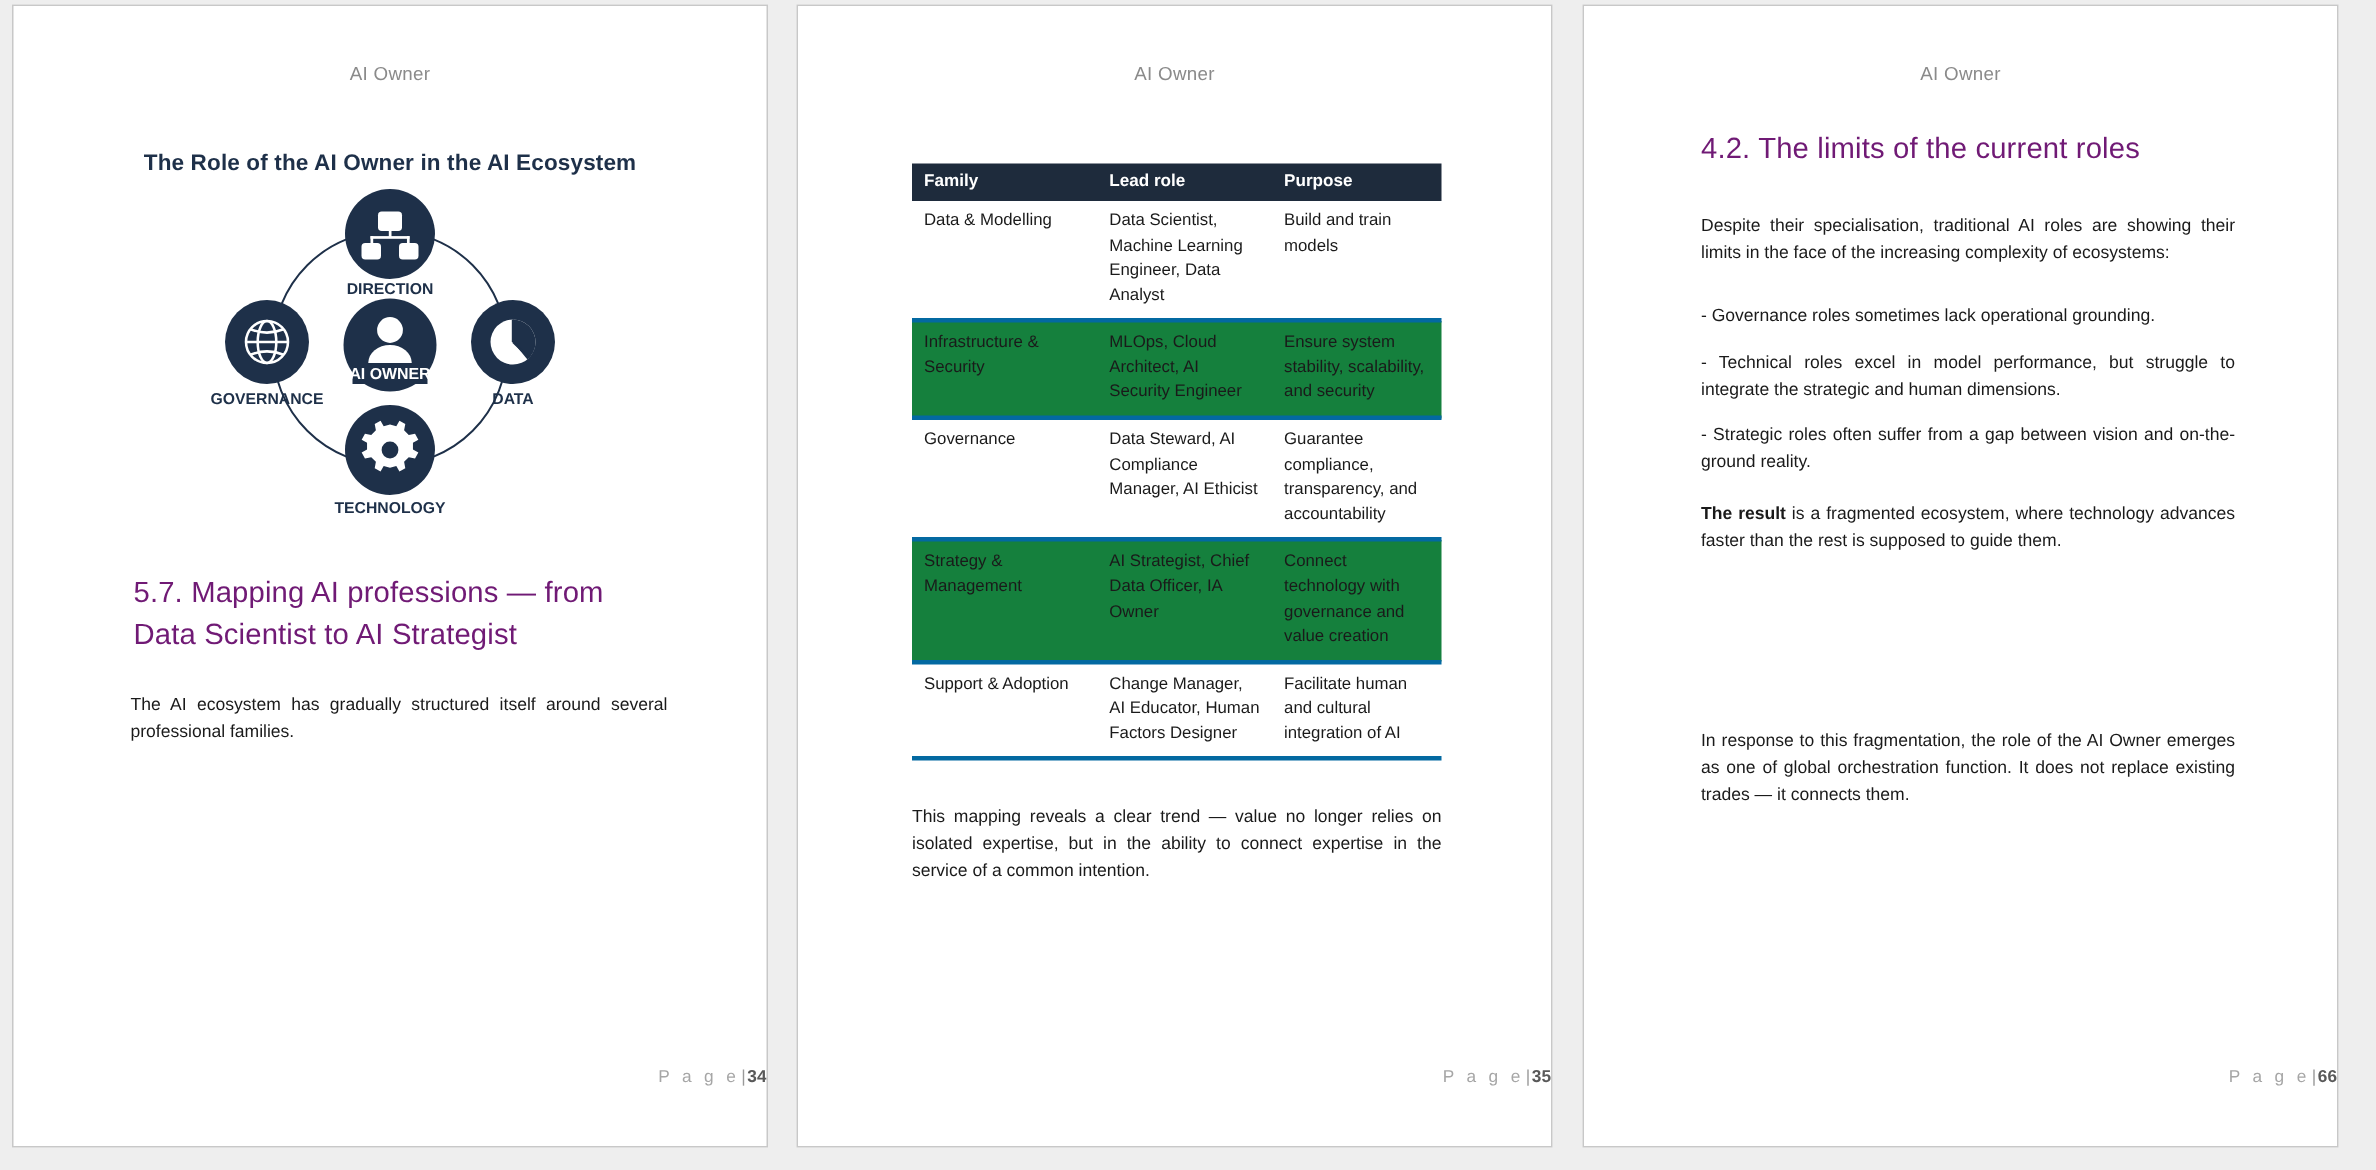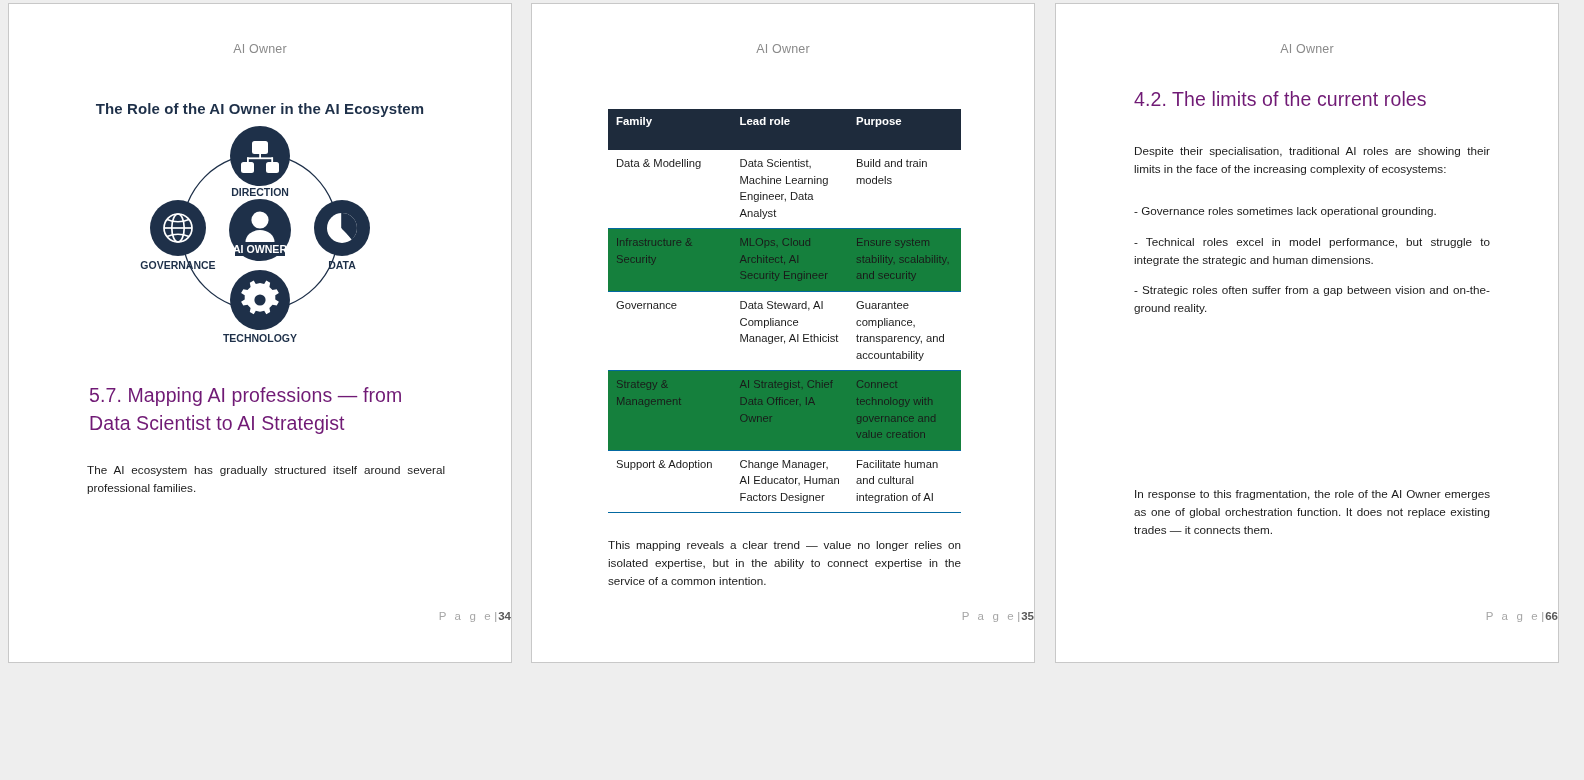--- a/index.html
+++ b/index.html
@@ -14,21 +14,21 @@
   .viewport {
     position: relative;
     width: 1584px;
     height: 780px;
     background: #eeeeee;
   }
   .page {
     position: absolute;
     top: 3px;
     width: 504px;
-    height: 660px;
+    height: 762px;
     background: #ffffff;
     border: 1px solid #c8c8c8;
     overflow: hidden;
   }
   #page-1 { left: 8px; }
   #page-2 { left: 531px; }
   #page-3 { left: 1055px; }
 
   .page-header {
     position: absolute;
@@ -88,29 +88,29 @@
     width: 100%;
     border-collapse: collapse;
     font-size: 11.2px;
     color: #1a1a1a;
   }
   table.mapping th {
     background: #1e2b3c;
     color: #ffffff;
     font-weight: bold;
     text-align: left;
-    padding: 6px 8px 23px 8px;
+    padding: 6px 8px 7px 8px;
     font-size: 11.4px;
     vertical-align: top;
   }
   table.mapping td {
     padding: 5px 8px 7px 8px;
     vertical-align: top;
     line-height: 1.48;
-    border-bottom: 1px solid #0369a1;
+    border-bottom: 3px solid #0369a1;
   }
   table.mapping tr.alt td { background: #15803d; }
   table.mapping col.c1 { width: 35%; }
   table.mapping col.c2 { width: 33%; }
   table.mapping col.c3 { width: 32%; }
 
   #p2-para { position: absolute; top: 532px; left: 76px; width: 353px; }
 
   
   #p3-h1   { position: absolute; top: 82px;  left: 78px; right: 70px; }
@@ -267,20 +267,21 @@
 
     <h2 class="section" id="p3-h1">4.2. The limits of the current roles</h2>
     <p class="body" id="p3-p1">Despite their specialisation, traditional AI roles are showing their limits in the face of the increasing complexity of ecosystems:</p>
 
     <div id="p3-list">
       <p class="body">- Governance roles sometimes lack operational grounding.</p>
       <p class="body">- Technical roles excel in model performance, but struggle to integrate the strategic and human dimensions.</p>
       <p class="body">- Strategic roles often suffer from a gap between vision and on-the-ground reality.</p>
     </div>
 
+    <p class="body" id="p3-result"><b>The result</b><span> is a fragmented ecosystem, where technology advances faster than the rest is supposed to guide them.</span></p>
 
     <p class="body" id="p3-p2">In response to this fragmentation, the role of the AI Owner emerges as one of global orchestration function. It does not replace existing trades — it connects them.</p>
 
     <div class="page-footer">
       <span class="pg-word">P a g e</span><span class="pg-sep">|</span><span class="pg-num">66</span>
     </div>
   </div>
 
 </div>
 

